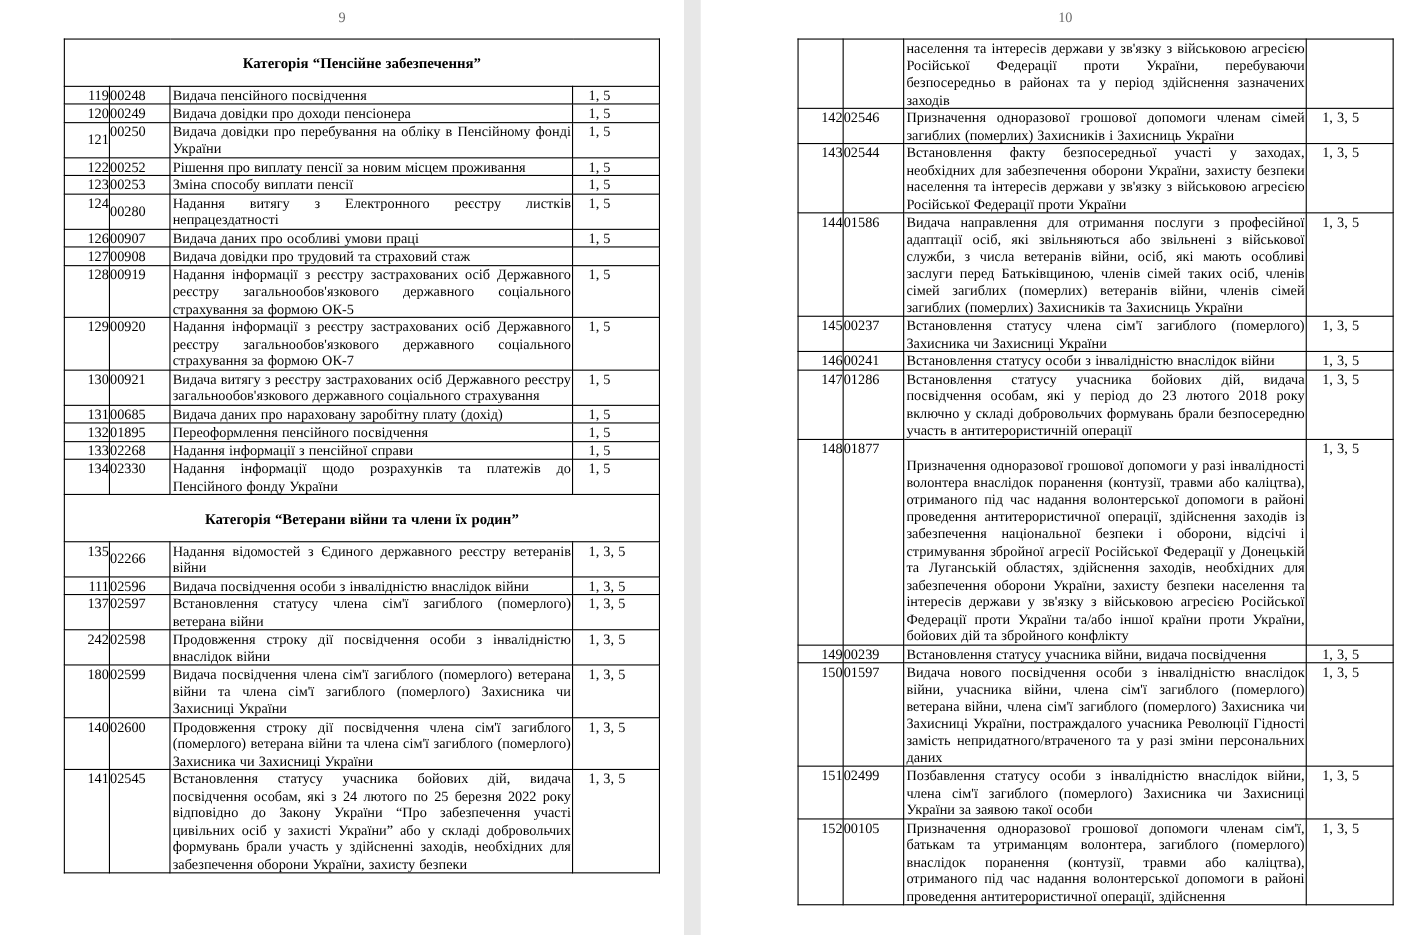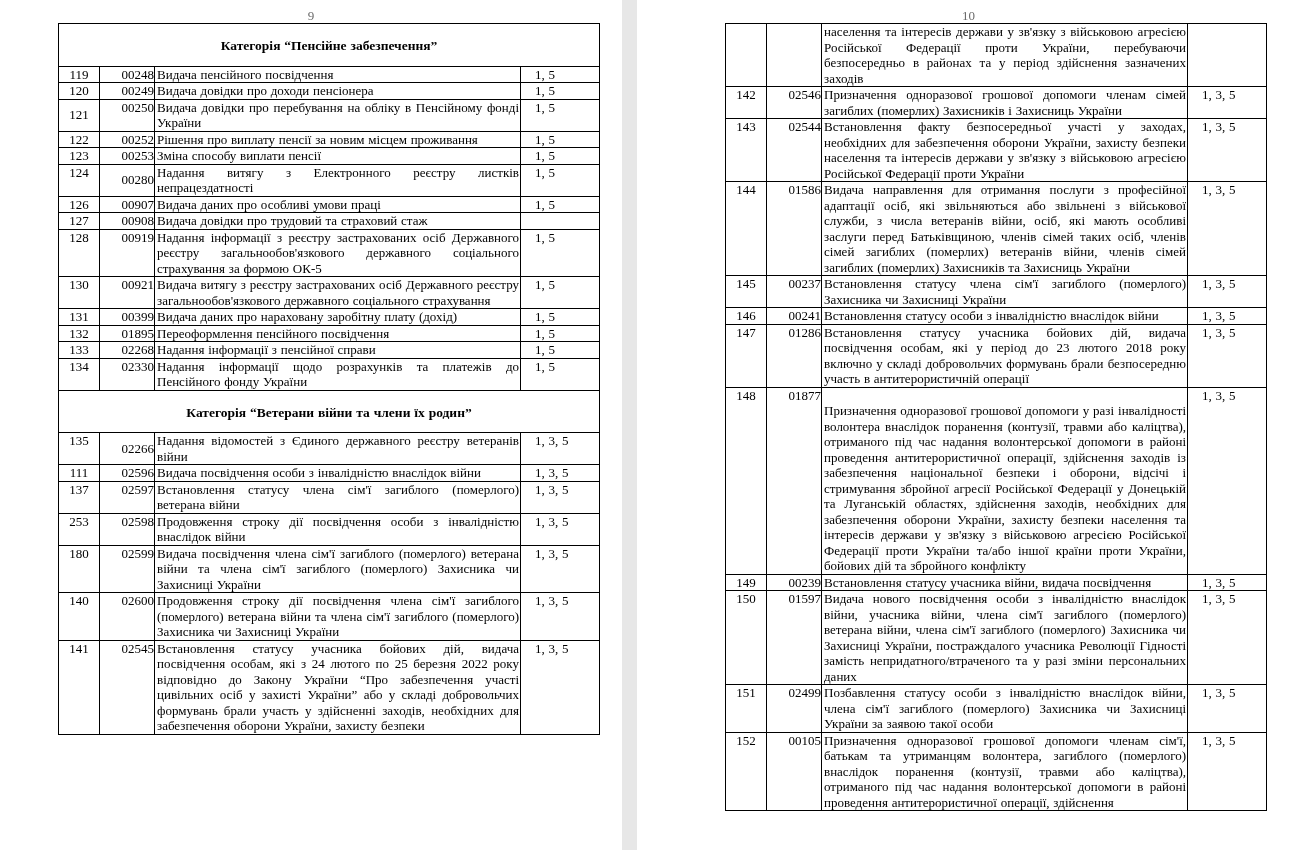--- a/index.html
+++ b/index.html
@@ -38,34 +38,35 @@
     text-align: center;
     color: #6b6b6b;
     font-size: 13px;
     line-height: 15px;
     padding-top: 8px;
     height: 15px;
   }
   table.doc-table {
     border-collapse: collapse;
     table-layout: fixed;
+    margin-top: 12px;
   }
   .page-left  table.doc-table { margin-left: 58px; border-radius: 21px; }
   .page-right table.doc-table { margin-left: 88px; }
 
   td {
     border: 1px solid #000;
     font-size: 13px;
     line-height: 15.5px;
     padding: 0;
     vertical-align: top;
     word-spacing: 0.5px;
   }
-  td.col-num   { text-align: center; }
-  td.col-code  { text-align: right; }
+  td.col-num   { text-align: right; }
+  td.col-code  { text-align: left; }
   td.col-desc  {
     text-align: justify;
     padding: 0 1px 0 2px;
   }
   td.col-marks { padding-left: 14px; }
   td.v-mid { vertical-align: middle; }
   td.cat-cell {
     text-align: center;
     font-weight: bold;
     font-size: 13.5px;
@@ -139,28 +140,34 @@
             <td class="col-desc">Видача довідки про трудовий та страховий стаж</td>
             <td class="col-marks"></td>
           </tr>
           <tr>
             <td class="col-num">128</td>
             <td class="col-code">00919</td>
             <td class="col-desc">Надання інформації з реєстру застрахованих осіб Державного реєстру загальнообов'язкового державного соціального страхування за формою ОК-5</td>
             <td class="col-marks">1, 5</td>
           </tr>
           <tr>
+            <td class="col-num">129</td>
+            <td class="col-code">00920</td>
+            <td class="col-desc">Надання інформації з реєстру застрахованих осіб Державного реєстру загальнообов'язкового державного соціального страхування за формою ОК-7</td>
+            <td class="col-marks">1, 5</td>
+          </tr>
+          <tr>
             <td class="col-num">130</td>
             <td class="col-code">00921</td>
             <td class="col-desc">Видача витягу з реєстру застрахованих осіб Державного реєстру загальнообов'язкового державного соціального страхування</td>
             <td class="col-marks">1, 5</td>
           </tr>
           <tr>
             <td class="col-num">131</td>
-            <td class="col-code">00399</td>
+            <td class="col-code">00685</td>
             <td class="col-desc">Видача даних про нараховану заробітну плату (дохід)</td>
             <td class="col-marks">1, 5</td>
           </tr>
           <tr>
             <td class="col-num">132</td>
             <td class="col-code">01895</td>
             <td class="col-desc">Переоформлення пенсійного посвідчення</td>
             <td class="col-marks">1, 5</td>
           </tr>
           <tr>
@@ -190,21 +197,21 @@
             <td class="col-desc">Видача посвідчення особи з інвалідністю внаслідок війни</td>
             <td class="col-marks">1, 3, 5</td>
           </tr>
           <tr>
             <td class="col-num">137</td>
             <td class="col-code">02597</td>
             <td class="col-desc">Встановлення статусу члена сім'ї загиблого (померлого) ветерана війни</td>
             <td class="col-marks">1, 3, 5</td>
           </tr>
           <tr>
-            <td class="col-num">253</td>
+            <td class="col-num">242</td>
             <td class="col-code">02598</td>
             <td class="col-desc">Продовження строку дії посвідчення особи з інвалідністю внаслідок війни</td>
             <td class="col-marks">1, 3, 5</td>
           </tr>
           <tr>
             <td class="col-num">180</td>
             <td class="col-code">02599</td>
             <td class="col-desc">Видача посвідчення члена сім'ї загиблого (померлого) ветерана війни та члена сім'ї загиблого (померлого) Захисника чи Захисниці України</td>
             <td class="col-marks">1, 3, 5</td>
           </tr>

